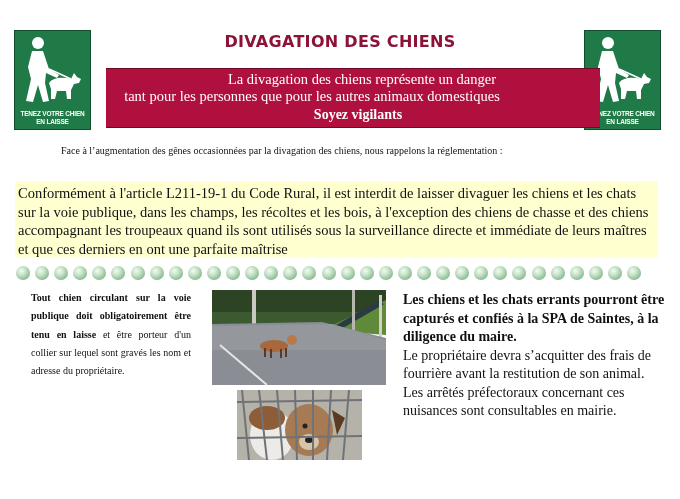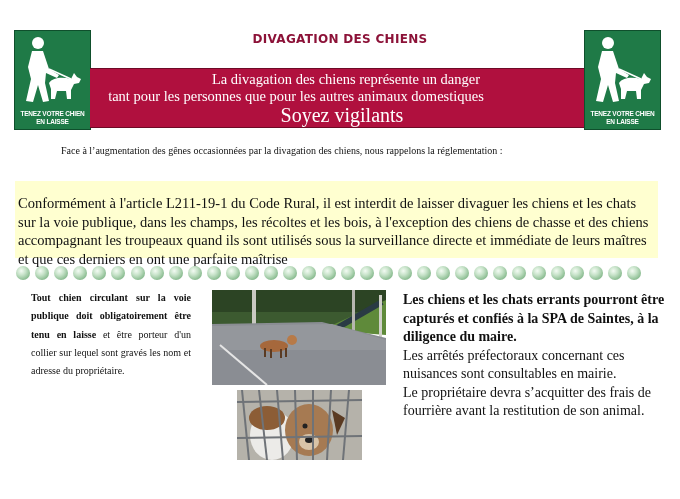--- a/index.html
+++ b/index.html
@@ -10,34 +10,34 @@
             border: 1px solid #0f4f2c; box-sizing: border-box; }
     .sign.left { left: 14px; }
     .sign.right { left: 584px; }
     .sign svg { position: absolute; left: 4px; top: 4px; }
     .sign-caption { position: absolute; left: 0; right: 0; bottom: 4px; text-align: center;
                     color: #fff; font-family: "Liberation Sans", "DejaVu Sans", sans-serif;
                     font-weight: bold; font-size: 6.5px; line-height: 7.5px; letter-spacing: -0.2px; }
 
     .title { position: absolute; left: 150px; top: 32px; width: 380px; text-align: center;
              font-family: "DejaVu Sans", "Liberation Sans", sans-serif; font-weight: bold;
-             font-size: 12px; color: #8c1238; letter-spacing: 0.3px; }
+             font-size: 16px; color: #8c1238; letter-spacing: 0.3px; }
 
-    .banner { position: absolute; left: 90px; top: 68px; width: 494px; height: 60px;
+    .banner { position: absolute; left: 106px; top: 68px; width: 494px; height: 60px;
               background: #b0103e; border-top: 1px solid #6e0a26; border-bottom: 1px solid #6e0a26;
               box-sizing: border-box; text-align: center; color: #fff; }
     .banner .l1 { font-size: 14.5px; line-height: 17px; margin-top: 2px; padding-left: 18px; }
     .banner .l2 { font-size: 14.5px; line-height: 17px; padding-right: 82px; }
-    .banner .l3 { font-size: 20px; line-height: 20px; font-weight: normal; padding-left: 10px; }
+    .banner .l3 { font-size: 14px; line-height: 20px; font-weight: bold; padding-left: 10px; }
 
     .intro { position: absolute; left: 17px; top: 141px; width: 643px; font-size: 10px;
              line-height: 20px; text-align: justify; margin-left: 44px; }
 
     .rule-box { position: absolute; left: 15px; top: 181px; width: 643px; height: 77px;
-                background: #ffffd0; padding: 13px 3px; box-sizing: border-box;
+                background: #ffffd0; padding: 3px 3px; box-sizing: border-box;
                 font-size: 14.5px; line-height: 18.5px; }
 
     .dots { position: absolute; left: 16px; top: 266px; width: 650px; height: 14px;
             display: flex; gap: 5.1px; }
     .dot { width: 14px; height: 14px; border-radius: 50%;
            background: radial-gradient(circle at 38% 35%, #f3fbf3 0%, #c6e2c8 35%, #8fbf95 70%, #6f9f75 100%); }
 
     .left-col { position: absolute; left: 31px; top: 289px; width: 160px; font-size: 10px;
                 line-height: 18.3px; text-align: justify; }
     .left-col b { font-weight: bold; }
@@ -170,15 +170,15 @@
       <line x1="94" y1="0" x2="90" y2="70"></line>
       <line x1="112" y1="0" x2="106" y2="70"></line>
       <line x1="0" y1="12" x2="125" y2="10"></line>
       <line x1="0" y1="48" x2="125" y2="46"></line>
     </g>
   </svg>
 </div>
 
 <div class="right-col">
   <div class="bold">Les chiens et les chats errants pourront  être capturés et confiés à la SPA de Saintes, à la diligence du maire.</div>
+  <div>Le propriétaire devra s’acquitter des frais de fourrière avant la restitution de son animal.</div>
   <div>Les arrêtés préfectoraux concernant ces nuisances sont consultables en mairie.</div>
-  <div>Le propriétaire devra s’acquitter des frais de fourrière avant la restitution de son animal.</div>
 </div>
 
 </body></html>

